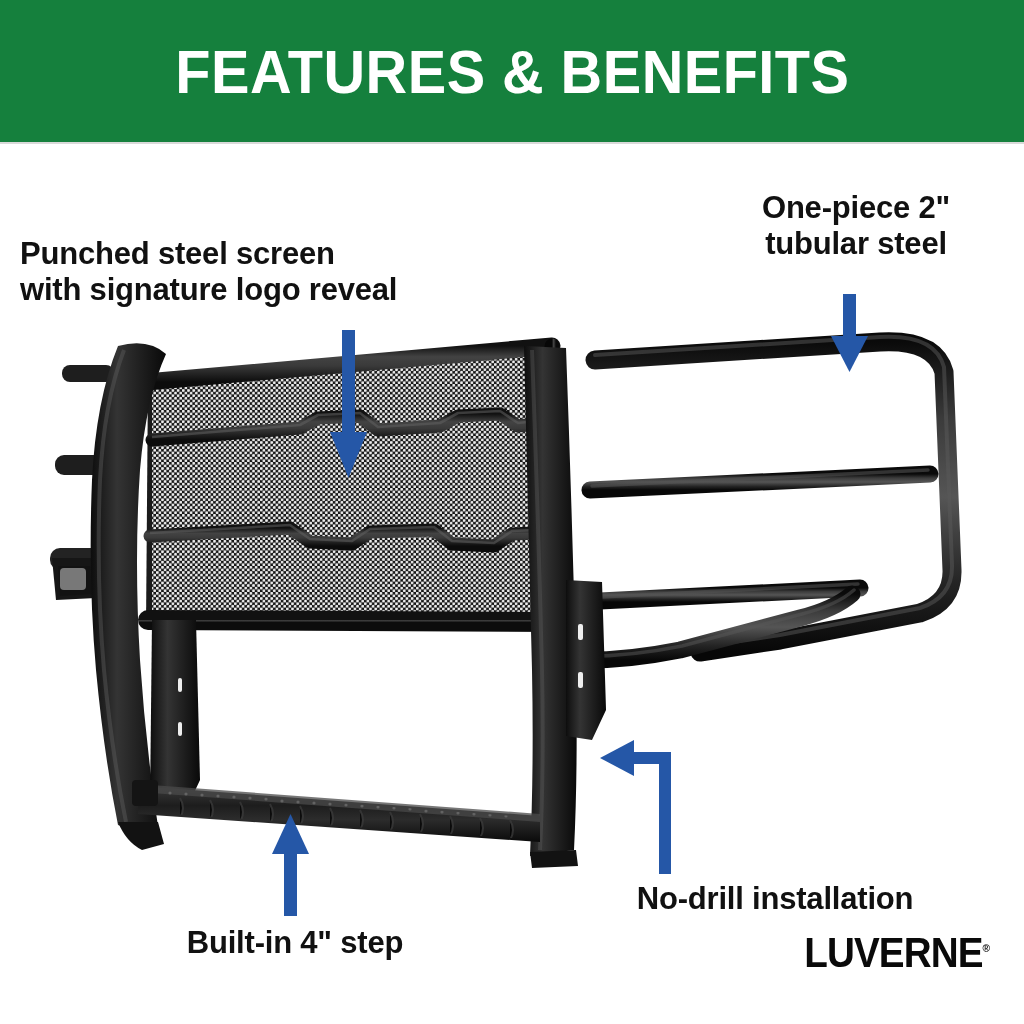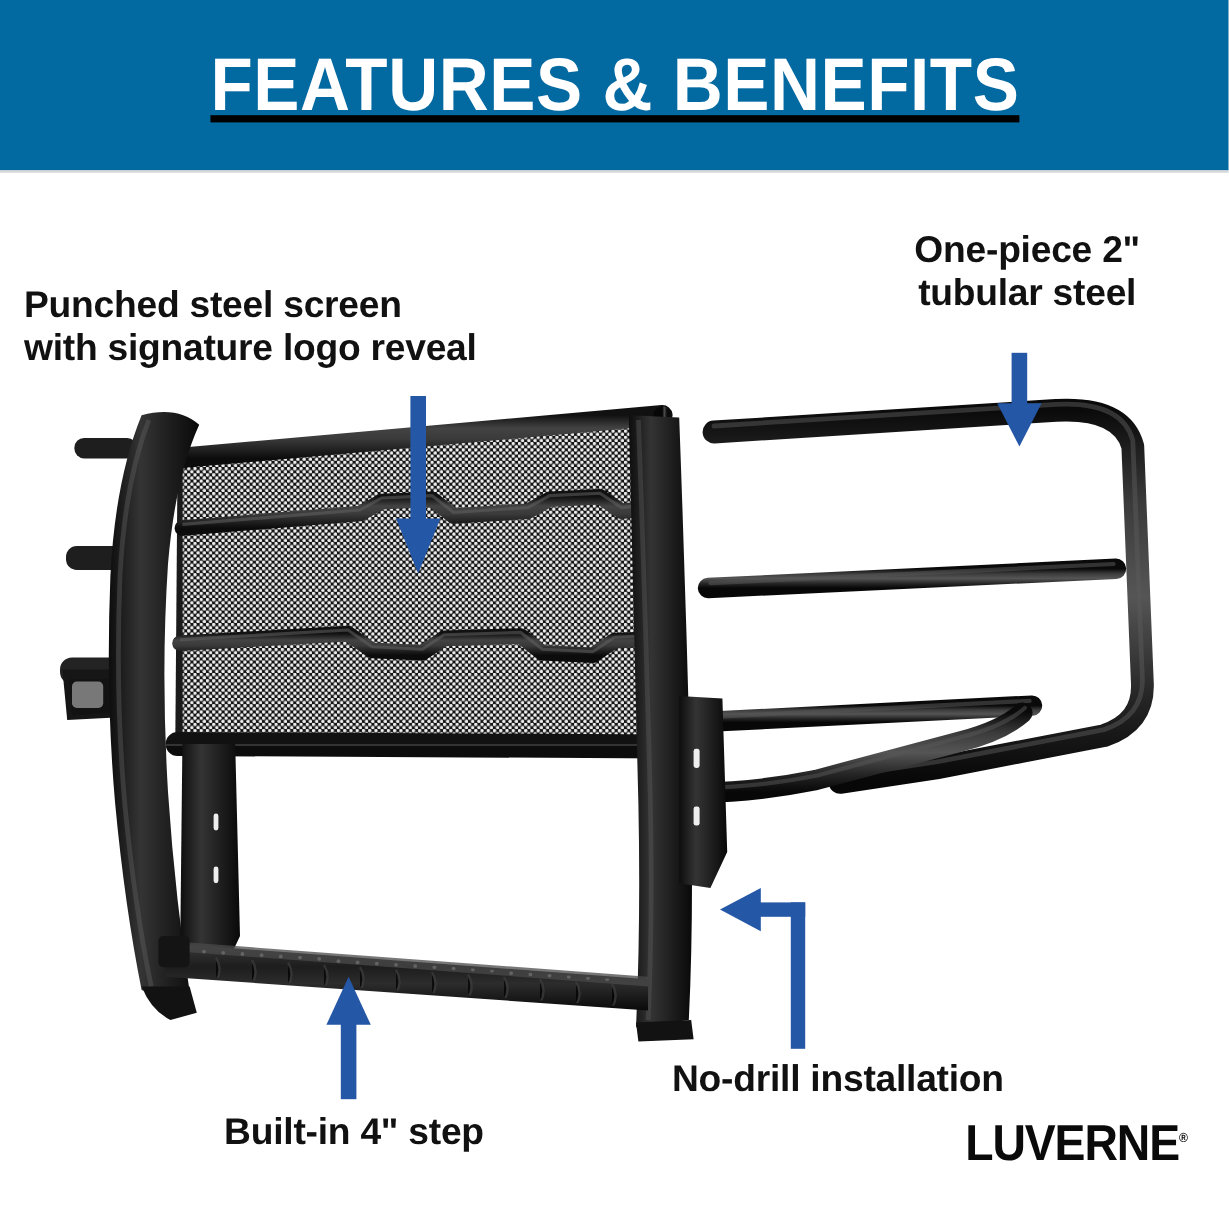--- a/index.html
+++ b/index.html
@@ -18,25 +18,24 @@
     background: #ffffff;
     overflow: hidden;
   }
 
   
   #header-bar {
     position: absolute;
     left: 0; top: 0;
     width: 1024px;
     height: 142px;
-    background: #0369a1;
+    background: #15803d;
     display: flex;
     align-items: center;
     justify-content: center;
-    text-decoration: underline;
   }
   #header-title {
     color: #ffffff;
     font-family: "Liberation Sans Narrow", "Liberation Sans", sans-serif;
     font-weight: bold;
     font-size: 62px;
     letter-spacing: 0.5px;
     transform: scaleX(0.93);
     white-space: nowrap;
   }
@@ -74,21 +73,21 @@
   #callout-step {
     left: 100px; top: 925px;
     width: 390px;
     text-align: center;
     font-size: 31px;
     letter-spacing: -0.2px;
   }
   #callout-nodrill {
     left: 560px; top: 881px;
     width: 430px;
-    text-align: left;
+    text-align: center;
     font-size: 31px;
     letter-spacing: -0.2px;
   }
 
   
   #brand-logo {
     position: absolute;
     left: 700px; top: 929px;
     width: 290px;
     text-align: right;

